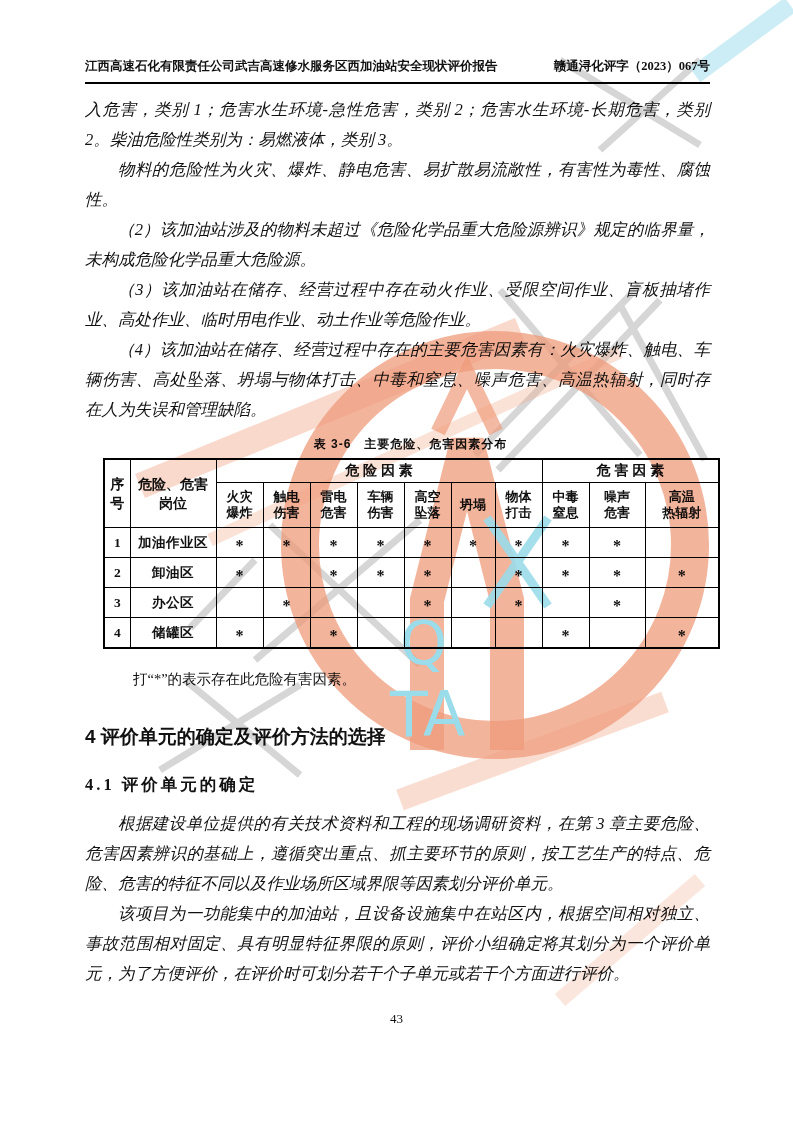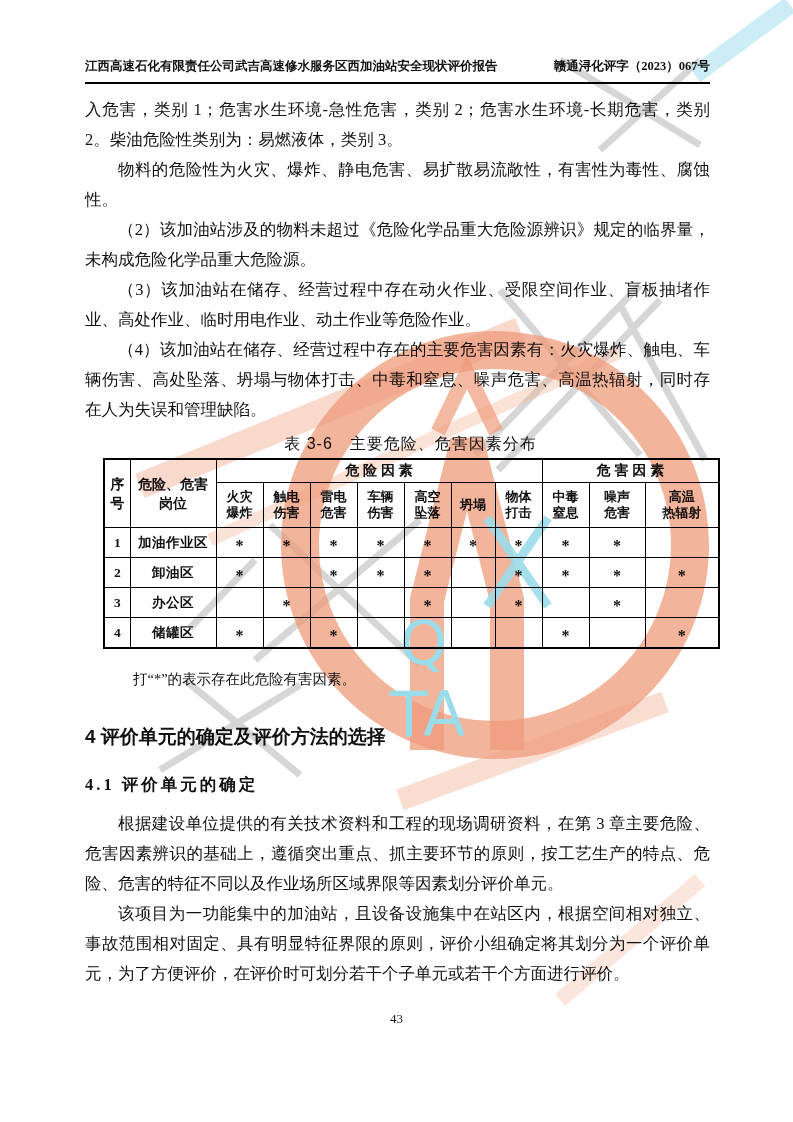--- a/index.html
+++ b/index.html
@@ -31,29 +31,29 @@
     white-space:nowrap;
   }
   
   .bodytext p{
     margin:0;
     font-size:16.5px;
     line-height:30px;
     text-align:justify;
   }
   .bodytext p.indent{text-indent:2em;}
-  .bodytext{margin-top:11px;}
+  .bodytext{margin-top:11px;font-style:italic;}
   
   .tbl-caption{
     margin-top:8px;
     width:615px;
     margin-left:18px;
     text-align:center;
-    font-size:16px;
-    font-weight:normal;
+    font-size:12px;
+    font-weight:bold;
     font-family:"Liberation Sans","DejaVu Sans",sans-serif;
     letter-spacing:1px;
     line-height:22px;
   }
   table.hzd{
     margin-left:18px;
     margin-top:3px;
     width:615px;
     border-collapse:collapse;
     border:2px solid #000;

